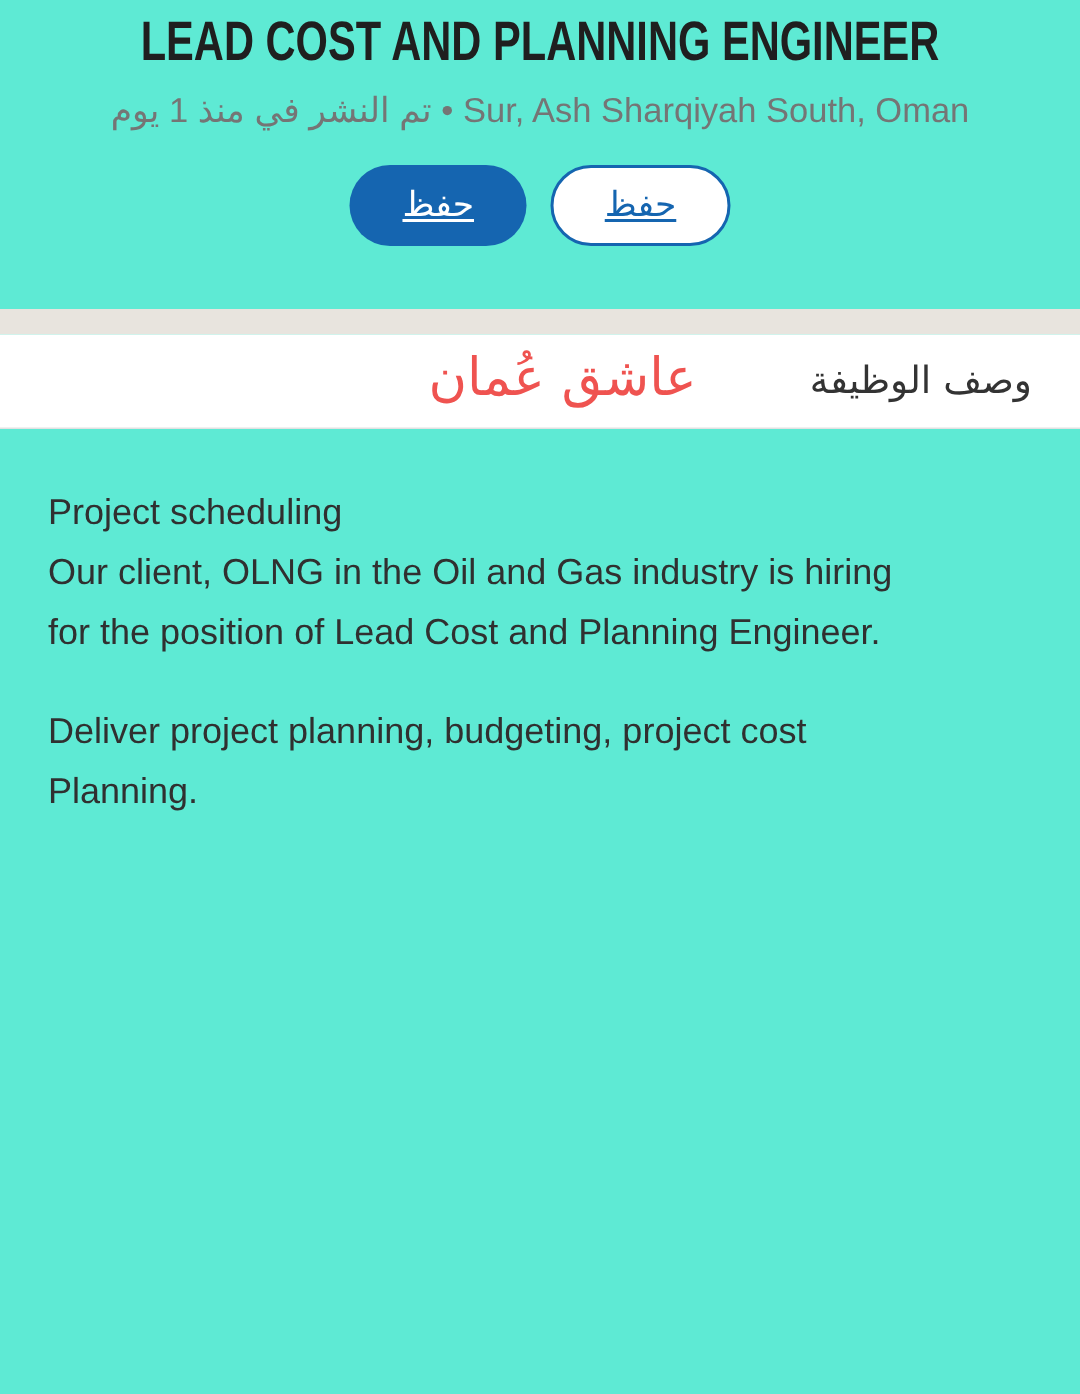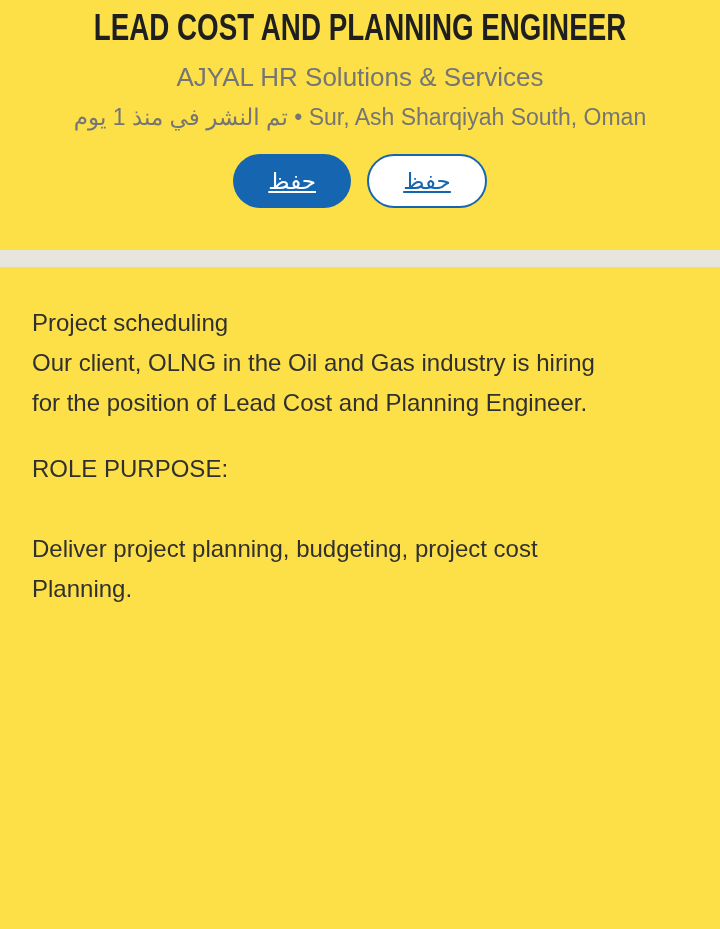--- a/index.html
+++ b/index.html
@@ -4,21 +4,21 @@
 <style>
   * { box-sizing: border-box; margin: 0; padding: 0; }
   html, body { background: #ffffff; }
   body { font-family: "Liberation Sans", "DejaVu Sans", sans-serif; }
 
   .page {
     position: relative;
     width: 720px;
     height: 929px;
     margin: 0 auto;
-    background: #fde047;
+    background: #5eead4;
     overflow: hidden;
   }
 
   
   .job-header { text-align: center; padding: 6px 0 42px; }
 
   .job-title {
     font-size: 37px;
     line-height: 44px;
     font-weight: 700;
@@ -110,43 +110,43 @@
   .para.bold .line { font-weight: 700; color: #1f1f1f; }
   .line { white-space: nowrap; }
 </style>
 </head>
 <body>
 
 <div class="page">
 
   <header class="job-header">
     <h1 class="job-title">LEAD COST AND PLANNING ENGINEER</h1>
-    <div class="company">AJYAL HR Solutions &amp; Services</div>
     <div class="meta">تم النشر في منذ 1 يوم • Sur, Ash Sharqiyah South, Oman</div>
     <div class="actions">
       <button class="btn btn-filled" lang="ar">حفظ</button>
       <button class="btn btn-outlined" lang="ar">حفظ</button>
     </div>
   </header>
 
   <div class="band"></div>
 
+  <div class="section-header">
+    <span class="watermark" lang="ar">عاشق عُمان</span>
+    <span class="section-title" lang="ar">وصف الوظيفة</span>
+  </div>
 
   <main class="job-description">
 
     <div class="para first">
       <div class="line">Project scheduling</div>
       <div class="line">Our client, OLNG in the Oil and Gas industry is hiring</div>
       <div class="line">for the position of Lead Cost and Planning Engineer.</div>
     </div>
 
 
-    <div class="para">
-      <div class="line">ROLE PURPOSE:</div>
-    </div>
 
     <div class="para">
       <div class="line">Deliver project planning, budgeting, project cost</div>
       <div class="line">Planning.</div>
     </div>
 
   </main>
 
 </div>
 

